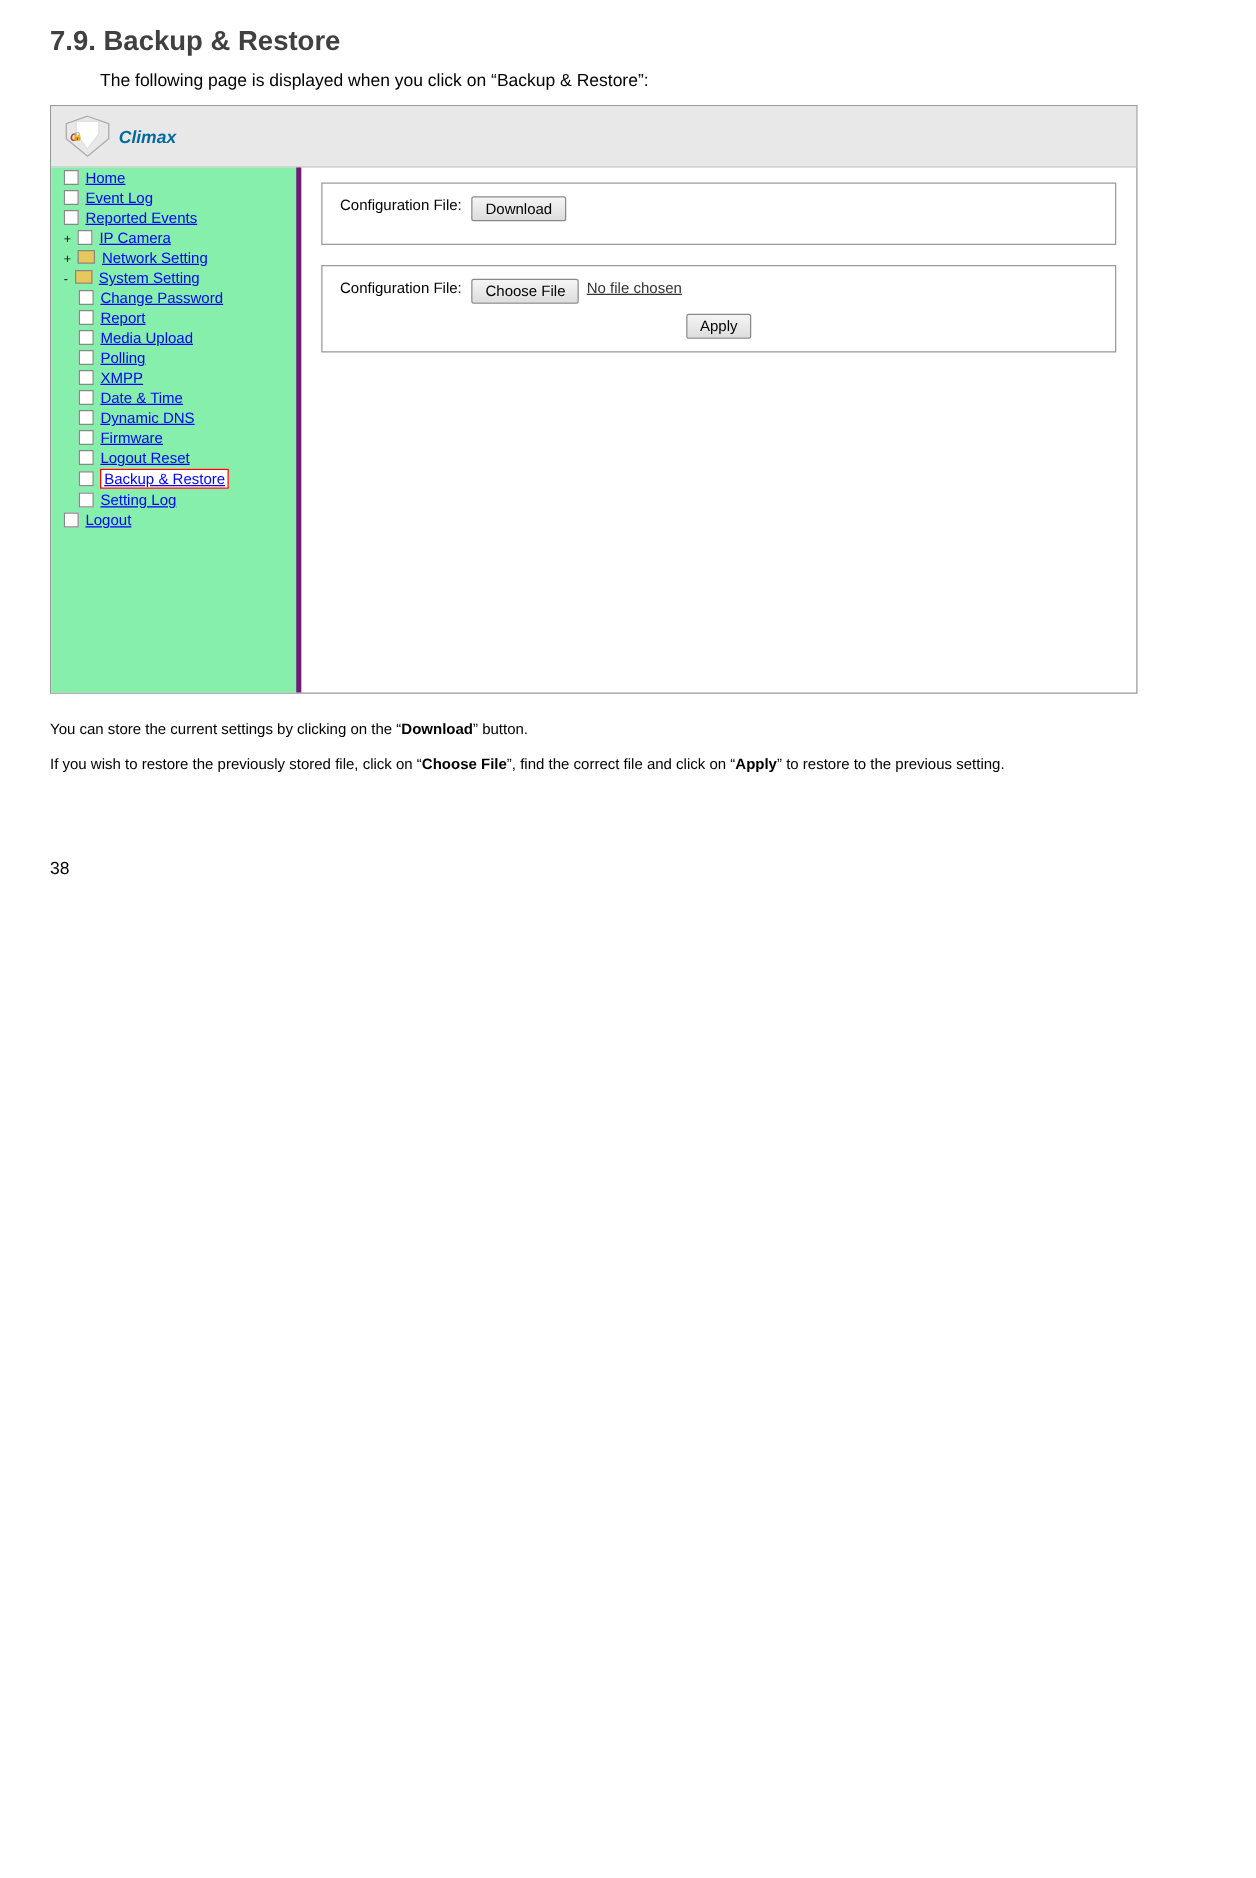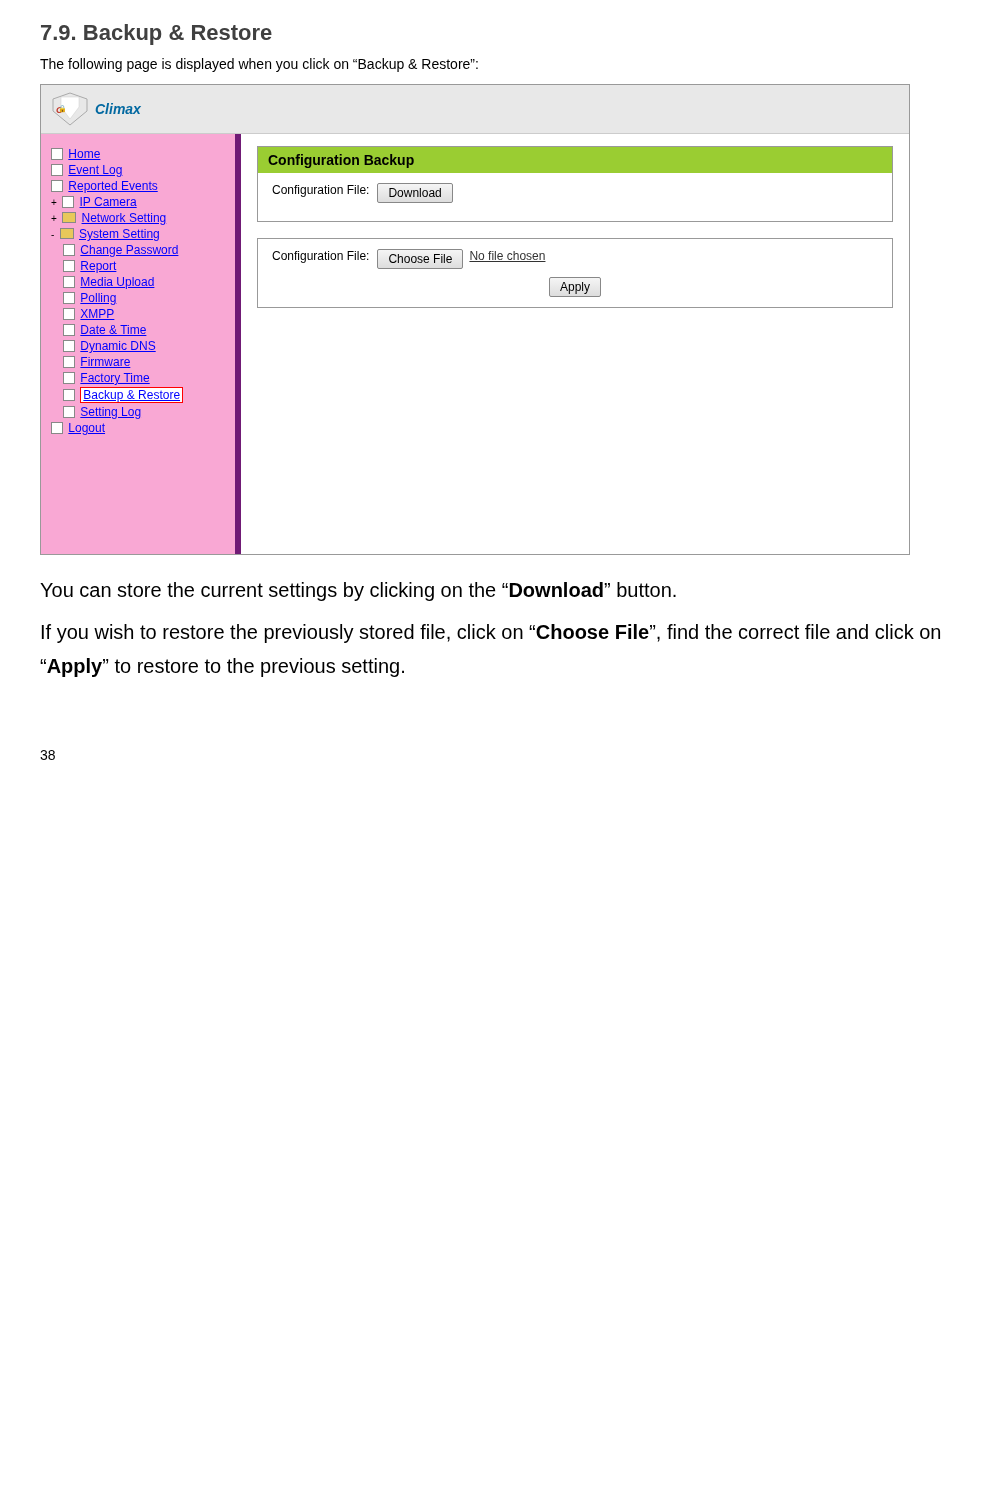--- a/index.html
+++ b/index.html
@@ -14,43 +14,44 @@
     }
     h1 {
       font-size: 22px;
       font-weight: bold;
       color: #404040;
       margin-bottom: 10px;
     }
     .intro-text {
       font-size: 14px;
       margin-bottom: 12px;
+      margin-left: 40px;
     }
     .device-panel {
       border: 1px solid #999;
       width: 870px;
       margin-bottom: 18px;
       background: #fff;
     }
     .climax-text {
       font-size: 14px;
       font-weight: bold;
       color: #0369a1;
       font-style: italic;
     }
     .panel-body {
       display: flex;
       min-height: 420px;
     }
     .sidebar {
       width: 200px;
-      border-right: 6px solid #701a75;
-      padding: 12px 0;
-      font-size: 12px;
-      background: #f9a8d4;
+      border-right: 4px solid #701a75;
+      padding: 0 0;
+      font-size: 12px;
+      background: #86efac;
     }
     .sidebar ul {
       list-style: none;
       padding: 0;
     }
     .sidebar li {
       padding: 1px 0;
     }
     .sidebar a {
       color: #00f;
@@ -148,21 +149,21 @@
       line-height: 1.5;
       margin-bottom: 10px;
     }
     .apply-row {
       display: flex;
       justify-content: center;
       margin-top: 8px;
     }
     .description-block {
       margin-top: 14px;
-      font-size: 20px;
+      font-size: 12px;
       line-height: 1.7;
     }
     .description-block p {
       margin-bottom: 8px;
     }
     .page-number {
       text-align: left;
       margin-top: 64px;
       font-size: 14px;
     }
@@ -258,43 +259,40 @@
         <li class="level2">
           <span class="item-icon"></span>
           <a>Dynamic DNS</a>
         </li>
         <li class="level2">
           <span class="item-icon"></span>
           <a>Firmware</a>
         </li>
         <li class="level2">
           <span class="item-icon"></span>
-          <a>Factory Time</a>
+          <a>Logout Reset</a>
         </li>
         <li class="level2">
           <span class="item-icon"></span>
           <a class="active-item">Backup &amp; Restore</a>
         </li>
         <li class="level2">
           <span class="item-icon"></span>
           <a>Setting Log</a>
         </li>
         <li class="level1">
           <span class="item-icon"></span>
           <a>Logout</a>
         </li>
       </ul>
     </nav>
 
     <div class="main-content">
 
       <div class="config-section">
-        <div class="config-section-header">
-          <span>Configuration Backup</span>
-        </div>
         <div class="config-section-body">
           <div class="field-row">
             <span class="field-label">Configuration File:</span>
             <button class="btn">Download</button>
           </div>
         </div>
       </div>
 
       <div class="config-section">
         <div class="config-section-body">

